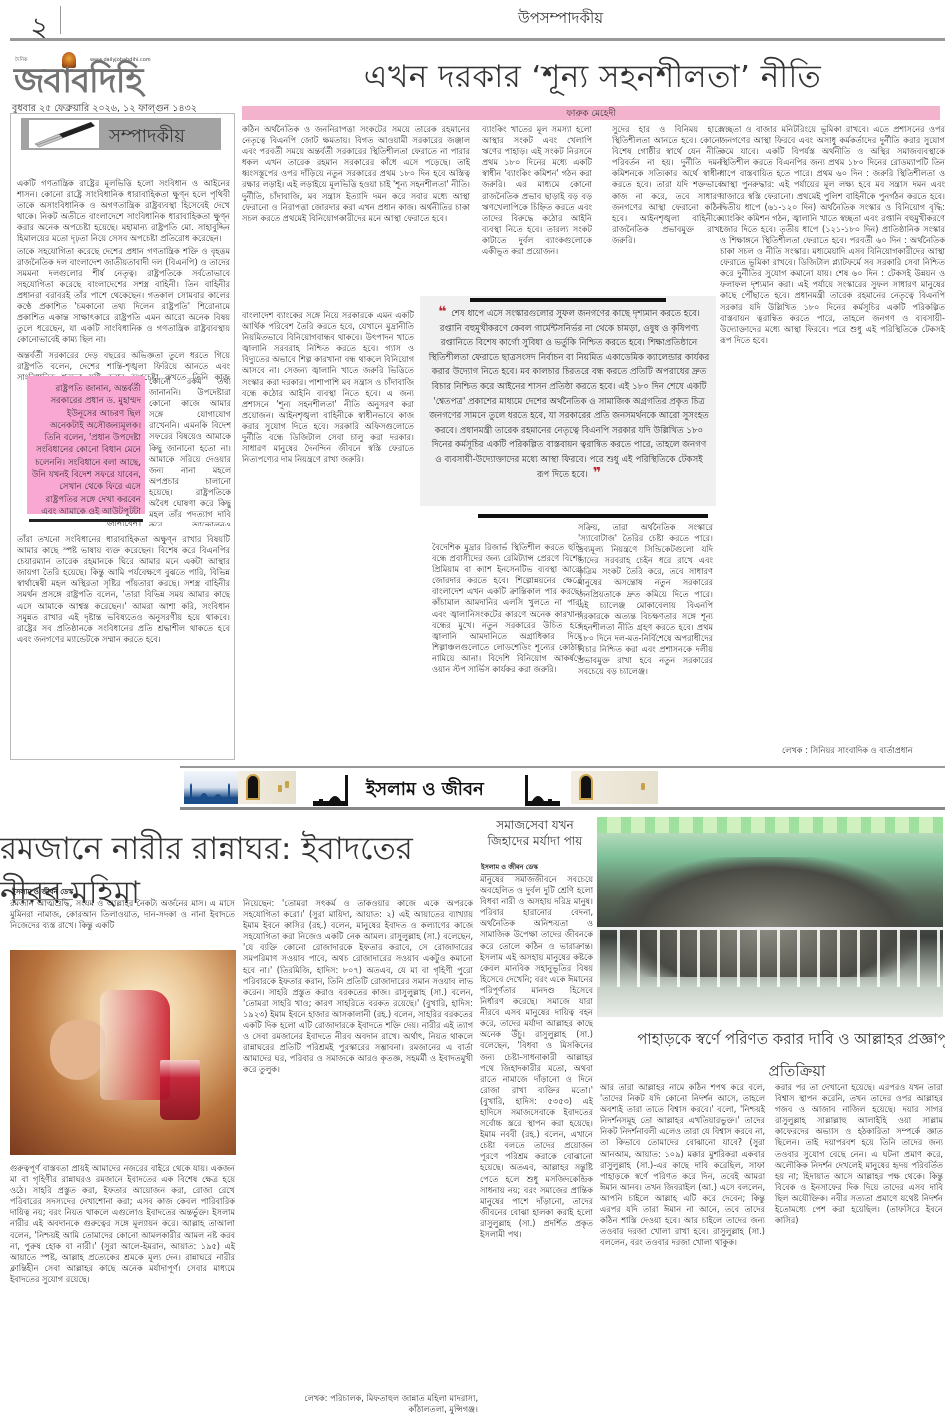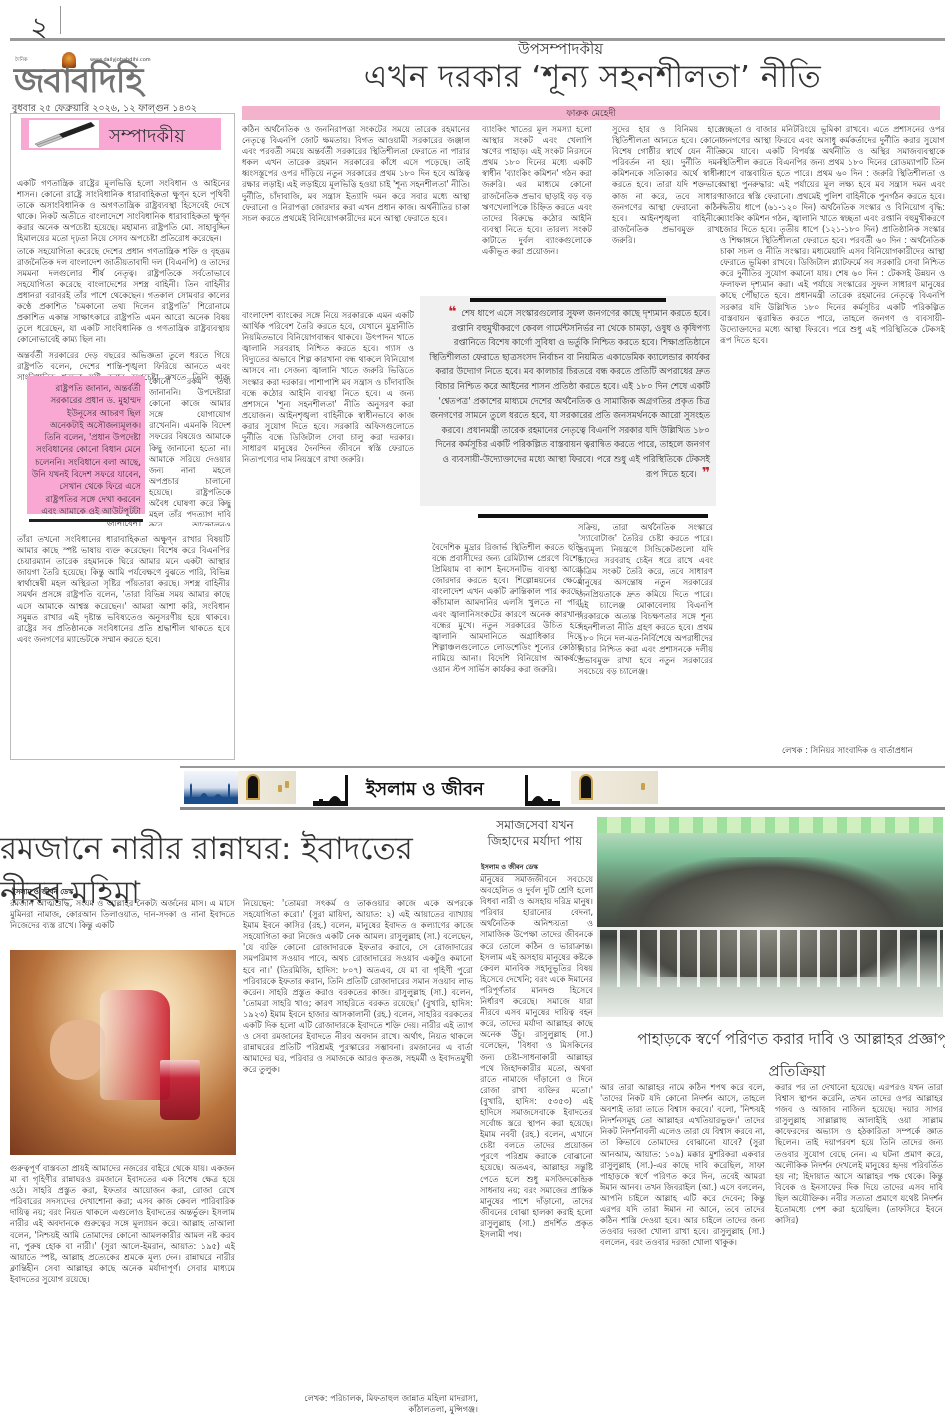--- a/index.html
+++ b/index.html
@@ -6,34 +6,34 @@
   html, body { width: 945px; height: 1418px; background: #fff; overflow: hidden; }
   body { font-family: "DejaVu Sans", sans-serif; color: #222; position: relative; }
 
   .abs { position: absolute; }
   .text-body { font-size: 8.2px; line-height: 11.1px; color: #333; text-align: justify; overflow: hidden; }
   .text-body p { margin-bottom: 1px; text-indent: 0; }
 
   
   #page-num { left: 30px; top: 4px; font-size: 30px; font-family: "DejaVu Serif", serif; color: #333; }
   #top-divider { left: 60px; top: 6px; width: 1px; height: 28px; background: #999; }
-  #section-label { left: 518px; top: 6px; font-size: 15px; color: #333; margin-top: 31px; }
+  #section-label { left: 518px; top: 6px; font-size: 15px; color: #333; }
   #top-rule { left: 10px; top: 38px; width: 935px; height: 3px; background: #999; }
 
   
   #masthead { left: 10px; top: 48px; width: 225px; height: 60px; }
   #mast-tag { position: absolute; left: 5px; top: 8px; font-size: 5px; color: #555; }
   #mast-url { position: absolute; left: 80px; top: 8px; font-size: 5px; color: #333; }
   #mast-emblem { position: absolute; left: 52px; top: 4px; width: 14px; height: 16px; border-radius: 50% 50% 2px 2px; background: radial-gradient(circle at 50% 40%, #e8a93a, #b85a1a 60%, #5a3a10); }
   #mast-name { position: absolute; left: 4px; top: 10px; font-size: 34px; font-weight: bold; color: #737373; letter-spacing: -1px; font-family: "DejaVu Serif", serif; line-height: 44px; }
   #mast-date { left: 12px; top: 101px; font-size: 9.5px; color: #333; }
 
   
   #editorial-box { left: 10px; top: 113px; width: 225px; height: 647px; border: 1px solid #bbb; background: #fff; }
-  #editorial-banner { position: absolute; left: 10px; top: 4px; width: 200px; height: 32px; background: #f9a8d4; }
+  #editorial-banner { position: absolute; left: 10px; top: 4px; width: 200px; height: 32px; background: #a3a3a3; }
   #pen-icon { position: absolute; left: 8px; top: 2px; width: 70px; height: 28px; }
   #editorial-label { position: absolute; left: 88px; top: 4px; font-size: 18px; color: #333; }
   #editorial-title { position: absolute; left: 10px; top: 40px; width: 210px; font-size: 17px; font-weight: bold; color: #222; white-space: nowrap; }
   #editorial-text1 { left: 6px; top: 64px; width: 213px; height: 169px; }
   #editorial-quote-text-block { left: 6px; top: 236px; width: 213px; height: 30px; }
   #editorial-pull { position: absolute; left: 16px; top: 262px; width: 118px; height: 138px; background: #f9a8d4; padding: 6px 4px; font-size: 8.6px; line-height: 12.3px; text-align: right; color: #333; }
   #editorial-pull-rule { position: absolute; left: 18px; top: 405px; width: 114px; height: 3px; background: #222; }
   #editorial-side { left: 138px; top: 262px; width: 82px; height: 150px; }
   #editorial-text2 { left: 6px; top: 420px; width: 213px; height: 222px; }
 
@@ -41,21 +41,21 @@
   #oped-title { left: 240px; top: 52px; width: 705px; text-align: center; font-size: 31px; color: #333; font-family: "DejaVu Sans", sans-serif; letter-spacing: 0.5px; }
   #oped-byline-bar { left: 242px; top: 106px; width: 698px; height: 14px; background: #f4b3cd; text-align: center; font-size: 9px; line-height: 14px; color: #333; }
   .oped-col { top: 124px; height: 172px; }
   #oped-col1 { left: 242px; width: 228px; height: 185px; }
   #oped-col2 { left: 482px; width: 110px; height: 178px; }
   #oped-col2b { left: 600px; width: 110px; height: 175px; margin-left: 12px; }
   #oped-col3 { left: 720px; width: 225px; height: 700px; top: 124px; }
   #oped-col1b { left: 242px; width: 172px; height: 450px; top: 310px; }
   #oped-quote { left: 420px; top: 296px; width: 296px; height: 210px; background: #f0f0f0; }
   #oped-quote-rule { position: absolute; left: 50px; top: 2px; width: 196px; height: 4px; background: #111; }
-  #oped-quote-text { position: absolute; left: 8px; top: 10px; width: 282px; font-size: 8.7px; line-height: 14.6px; text-align: right; color: #333; }
+  #oped-quote-text { position: absolute; left: 8px; top: 10px; width: 282px; font-size: 8.7px; line-height: 14.6px; text-align: center; color: #333; }
   .qmark { color: #c0262e; font-weight: bold; font-size: 14px; line-height: 10px; }
   #oped-quote-bottom-rule { left: 478px; top: 514px; width: 230px; height: 4px; background: #111; }
   #oped-col4 { left: 432px; top: 522px; width: 150px; height: 236px; margin-top: 20px; }
   #oped-col5 { left: 578px; top: 522px; width: 135px; height: 236px; }
   #oped-author { left: 782px; top: 744px; font-size: 8.2px; color: #333; }
 
   
   #banner-rule-top { left: 180px; top: 766px; width: 765px; height: 2px; background: #999; }
   #banner-rule-bottom { left: 180px; top: 807px; width: 765px; height: 3px; background: #888; }
   #banner-mosque-left { left: 184px; top: 771px; width: 54px; height: 33px; background: linear-gradient(#f2f5fa 0%, #d8e2ef 50%, #1a4d8a 82%, #1a4d8a 100%); }

